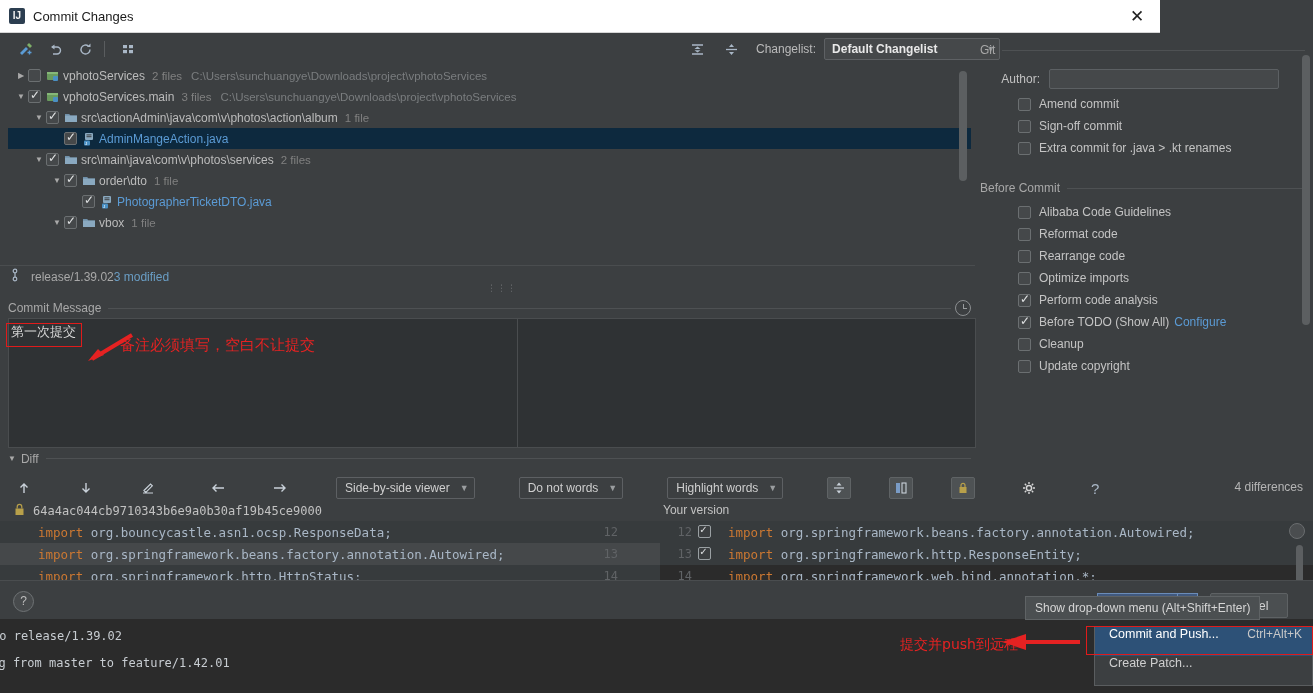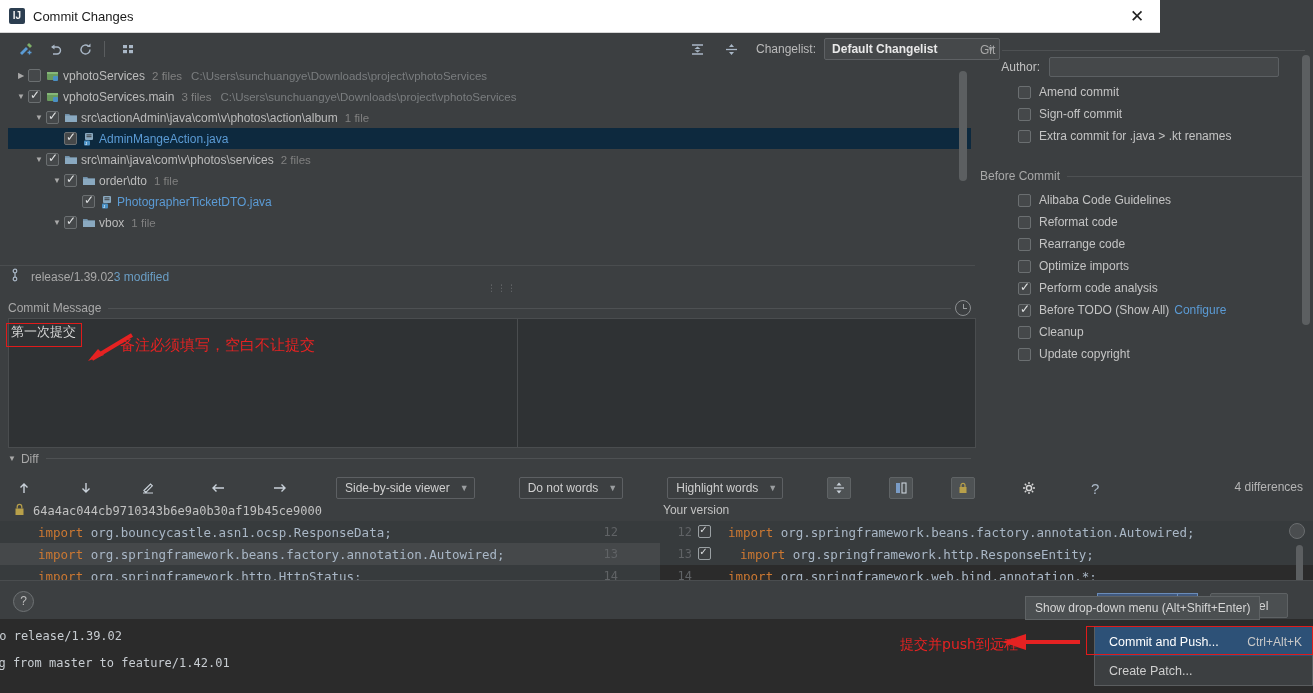--- a/index.html
+++ b/index.html
@@ -257,21 +257,21 @@
     background: #4a4d4f; border: 1px solid #6a6d6f;
   }
 
   
   .opt-col {
     position: absolute; left: 980px; top: 0; width: 325px; height: 400px;
   }
   .sec-head { display: flex; align-items: center; margin-top: 10px; }
   .sec-title { color: #a8a8a8; font-size: 12px; padding-right: 7px; }
   .sec-rule { flex: 1; height: 1px; background: #4e5153; }
-  .author-row { display: flex; align-items: center; }
+  .author-row { display: flex; align-items: center; margin-top: 12px; }
   .author-label { color: #c2c2c2; font-size: 12px; width: 60px; text-align: right; }
   .author-field {
     margin-left: 9px; width: 230px; height: 20px;
     background: #45484a; border: 1px solid #5c6063; border-radius: 2px;
   }
   .chk-row {
     display: flex; align-items: center; height: 22px;
     padding-left: 38px; font-size: 12px; color: #c4c4c4; cursor: default;
   }
   .chk {
@@ -321,21 +321,21 @@
     display: flex; align-items: center; justify-content: center; cursor: default;
     z-index: 20;
   }
 
   
   .dropdown {
     position: absolute; left: 1094px; top: 626px; width: 219px; height: 60px;
     background: #3c3f41; border: 1px solid #5a5d5f; z-index: 40;
   }
   .dd-item {
-    height: 29px; display: flex; align-items: center; padding: 0 10px 0 14px;
+    height: 29px; display: flex; padding: 0 10px 0 14px;
     font-size: 12.5px; color: #cfcfcf; cursor: default;
   }
   .dd-item.sel { background: #2d5177; color: #ffffff; }
   .dd-shortcut { margin-left: auto; color: #c8c8c8; font-size: 12px; }
   .dd-anno-box {
     position: absolute; left: 1086px; top: 626px; width: 227px; height: 29px;
     border: 1.5px solid #e01b1b; z-index: 45; pointer-events: none;
   }
   .dd-anno-text {
     position: absolute; left: 900px; top: 636px;
@@ -668,21 +668,21 @@
       <div class="pane pane-right">
         <div id="right-lines">
             <div class="code-row mod" style="top: 0px;">
               <span class="dcb" style="left: 38px; top: 4px;"></span>
               <span class="lnum" style="left: 4px;">12</span>
               <span class="code-text" style="left: 68px;"><span class="kw">import</span>&nbsp;org.springframework.beans.factory.annotation.Autowired;</span>
             </div>
             <div class="code-row mod" style="top: 22px;">
               <span class="dcb" style="left: 38px; top: 4px;"></span>
               <span class="lnum" style="left: 4px;">13</span>
-              <span class="code-text" style="left: 80px;"><span class="kw">import</span>&nbsp;org.springframework.http.ResponseEntity;</span>
+              <span class="code-text" style="left: 68px;"><span class="kw">import</span>&nbsp;org.springframework.http.ResponseEntity;</span>
             </div>
             <div class="code-row" style="top: 44px;">
               <span class="lnum" style="left: 4px;">14</span>
               <span class="code-text" style="left: 68px;"><span class="kw">import</span>&nbsp;org.springframework.web.bind.annotation.*;</span>
             </div>
             <div class="code-row" style="top: 66px;">
               <span class="lnum" style="left: 4px;">15</span>
               <span class="code-text" style="left: 68px;"><span class="kw">import</span>&nbsp;v.photos.entity.VTblPhotoAlbumUser;</span>
             </div>
           </div>

